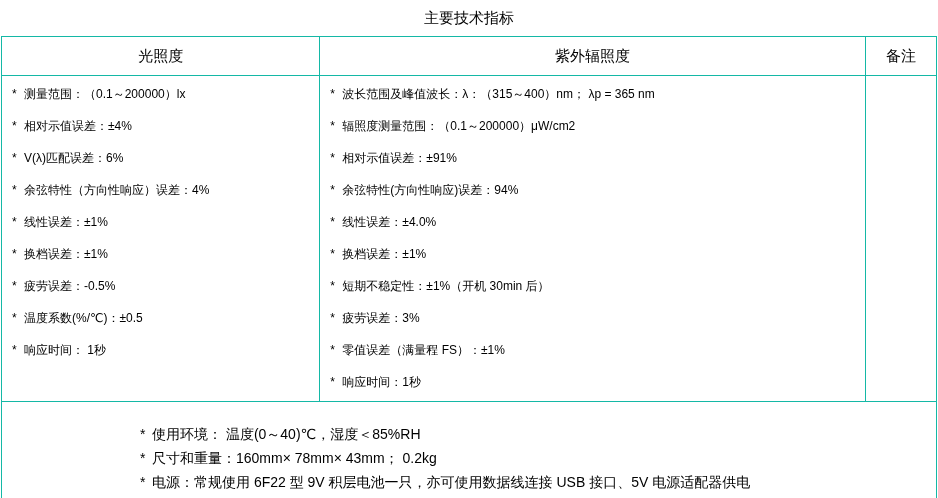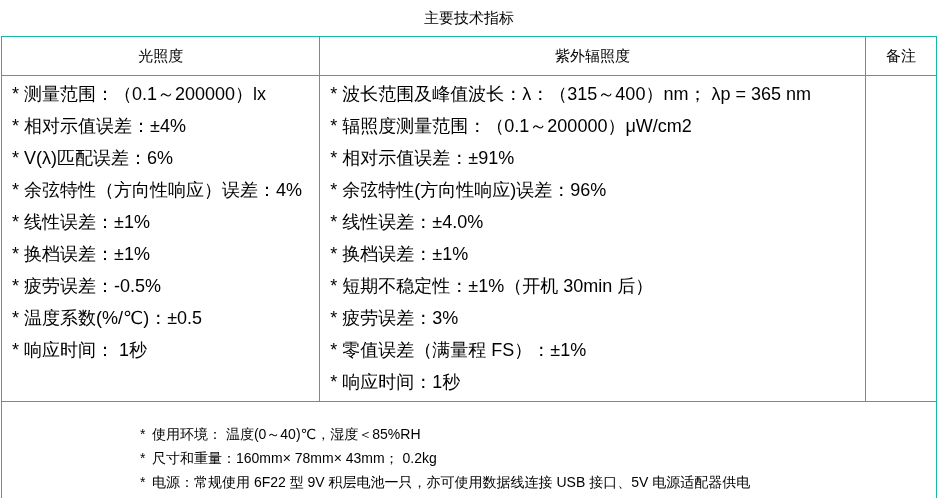--- a/index.html
+++ b/index.html
@@ -52,21 +52,21 @@
 
   .cell-body {
     padding: 10px 0 8px 0;
   }
   ul.items {
     list-style: none;
     margin: 0;
     padding: 0;
   }
   ul.items li {
-    font-size: 18px;
+    font-size: 12px;
     line-height: 17px;
     padding: 0 4px 0 10px;
     margin-bottom: 15px;
     font-family: "Liberation Sans", "DejaVu Sans", sans-serif;
     white-space: nowrap;
   }
   ul.items li:last-child { margin-bottom: 2px; }
   .star {
     display: inline-block;
     width: 12px;
@@ -128,21 +128,21 @@
               <li><span class="star">*</span><span>响应时间： 1秒</span></li>
             </ul>
           </div>
         </td>
         <td>
           <div class="cell-body">
             <ul class="items">
               <li><span class="star">*</span><span>波长范围及峰值波长：λ：（315～400）nm； λp = 365 nm</span></li>
               <li><span class="star">*</span><span>辐照度测量范围：（0.1～200000）μW/cm2</span></li>
               <li><span class="star">*</span><span>相对示值误差：±91%</span></li>
-              <li><span class="star">*</span><span>余弦特性(方向性响应)误差：96%</span></li>
+              <li><span class="star">*</span><span>余弦特性(方向性响应)误差：94%</span></li>
               <li><span class="star">*</span><span>线性误差：±4.0%</span></li>
               <li><span class="star">*</span><span>换档误差：±1%</span></li>
               <li><span class="star">*</span><span>短期不稳定性：±1%（开机 30min 后）</span></li>
               <li><span class="star">*</span><span>疲劳误差：3%</span></li>
               <li><span class="star">*</span><span>零值误差（满量程 FS）：±1%</span></li>
               <li><span class="star">*</span><span>响应时间：1秒</span></li>
             </ul>
           </div>
         </td>
         <td class="notecell"></td>

